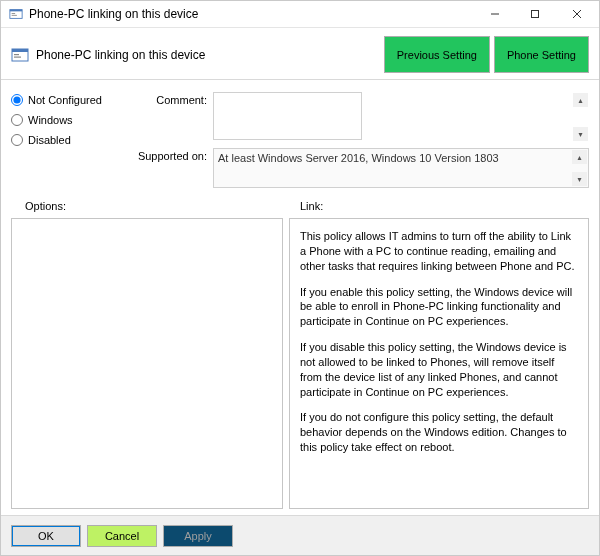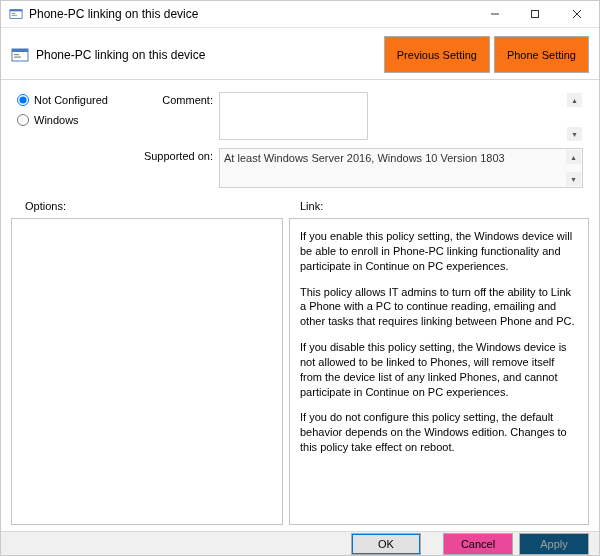--- a/index.html
+++ b/index.html
@@ -9,23 +9,23 @@
     .titlebar-icon { width: 14px; height: 14px; margin-right: 6px; }
     .titlebar-text { flex: 1; font-size: 12px; color: #000; }
     .titlebar-buttons { display: flex; height: 100%; }
     .titlebar-btn { width: 40px; height: 100%; display: flex; align-items: center; justify-content: center; color: #333; }
     .titlebar-btn svg { width: 10px; height: 10px; }
     .titlebar-btn.close { width: 44px; }
     
     .header-row { display: flex; align-items: center; padding: 8px 10px 6px; border-bottom: 1px solid #d9d9d9; }
     .header-icon { width: 18px; height: 18px; margin-right: 7px; }
     .header-title { flex: 1; font-size: 12px; color: #000; }
-    .nav-btn { height: 37px; padding: 0 12px; margin-left: 4px; background: #f97316; border: 1px solid #adadad; font-size: 11px; }
+    .nav-btn { height: 37px; padding: 0 12px; margin-left: 4px; background: #22c55e; border: 1px solid #adadad; font-size: 11px; }
     
-    .config-area { display: flex; padding: 12px 16px 8px; }
+    .config-area { display: flex; padding: 12px 10px 8px; }
     .radio-column { width: 120px; padding-top: 2px; }
     .radio-row { display: flex; align-items: center; margin-bottom: 8px; }
     .radio-row input[type="radio"] { margin-right: 5px; width: 12px; height: 12px; }
     .radio-row label { font-size: 11px; }
     
     .fields-column { flex: 1; display: flex; flex-direction: column; gap: 6px; }
     .field-row { display: flex; align-items: flex-start; }
     .field-label { width: 82px; text-align: right; padding-right: 6px; padding-top: 2px; font-size: 11px; }
     .comment-box { flex: 1; height: 48px; border: 1px solid #d0d0d0; background: #fff; position: relative; padding: 2px; resize: none; font-size: 11px; }
     .supported-box { flex: 1; height: 40px; border: 1px solid #d0d0d0; background: #fafafa; padding: 3px 4px; font-size: 11px; color: #333; overflow: hidden; position: relative; }
@@ -37,24 +37,24 @@
     
     .lower-labels { display: flex; padding: 4px 24px 2px; }
     .lower-labels .lbl-left { width: 275px; font-size: 11px; }
     .lower-labels .lbl-right { font-size: 11px; }
     
     .lower-panels { flex: 1; display: flex; padding: 4px 10px 6px; gap: 6px; min-height: 0; }
     .options-box { width: 272px; border: 1px solid #c5c5c5; background: #fff; }
     .help-box { flex: 1; border: 1px solid #c5c5c5; background: #fff; padding: 10px 10px; font-size: 11px; color: #000; overflow: auto; line-height: 1.35; }
     .help-box p { margin-bottom: 11px; }
     
-    .bottom-bar { height: 24px; border-top: 1px solid #d9d9d9; background: #f0f0f0; display: flex; align-items: center; justify-content: flex-end; padding: 0 10px; gap: 6px; }
+    .bottom-bar { height: 40px; border-top: 1px solid #d9d9d9; background: #f0f0f0; display: flex; align-items: center; padding: 0 10px; gap: 6px; }
     .bottom-bar button { width: 70px; height: 22px; border: 1px solid #adadad; font-size: 11px; }
     .btn-ok { background: #e1e1e1; border: 1px solid #0078d7; box-shadow: inset 0 0 0 1px #0078d7; }
-    .btn-cancel { background: #ec4899; margin-left: 16px; }
+    .btn-cancel { background: #bef264; }
     .btn-apply { background: #0c4a6e; color: #9e9e9e; border: 1px solid #d0d0d0; }
     
     .comment-wrap { flex:1; position: relative; }
     .supported-wrap { flex:1; position: relative; }
   </style>
 </head>
 <body>
 
 <div class="titlebar">
   <span class="titlebar-icon">
@@ -103,20 +103,24 @@
 <div class="config-area">
   <div class="radio-column">
     <div class="radio-row">
       <input type="radio" name="state" id="r-nc" checked="" style="">
       <label for="r-nc">Not Configured</label>
     </div>
     <div class="radio-row">
       <input type="radio" name="state" id="r-en" style="">
       <label for="r-en">Windows</label>
     </div>
+    <div class="radio-row">
+      <input type="radio" name="state" id="r-di" style="">
+      <label for="r-di">Disabled</label>
+    </div>
   </div>
   <div class="fields-column">
     <div class="field-row">
       <div class="field-label">Comment:</div>
       <div class="comment-wrap">
         <textarea class="comment-box" style=""></textarea>
         <div class="scroll-arrow up">▴</div>
         <div class="scroll-arrow down">▾</div>
       </div>
     </div>
@@ -134,22 +138,22 @@
 </div>
 
 <div class="lower-labels">
   <div class="lbl-left">Options:</div>
   <div class="lbl-right">Link:</div>
 </div>
 
 <div class="lower-panels">
   <div class="options-box"></div>
   <div class="help-box">
+    <p>This policy allows IT admins to turn off the ability to Link a Phone with a PC to continue reading, emailing and other tasks that requires linking between Phone and PC.</p>
     <p>If you enable this policy setting, the Windows device will be able to enroll in Phone-PC linking functionality and participate in Continue on PC experiences.</p>
-    <p>This policy allows IT admins to turn off the ability to Link a Phone with a PC to continue reading, emailing and other tasks that requires linking between Phone and PC.</p>
     <p>If you disable this policy setting, the Windows device is not allowed to be linked to Phones, will remove itself from the device list of any linked Phones, and cannot participate in Continue on PC experiences.</p>
     <p>If you do not configure this policy setting, the default behavior depends on the Windows edition. Changes to this policy take effect on reboot.</p>
   </div>
 </div>
 
 <div class="bottom-bar">
   <button class="btn-ok">OK</button>
   <button class="btn-cancel">Cancel</button>
   <button class="btn-apply" disabled="">Apply</button>
 </div>

